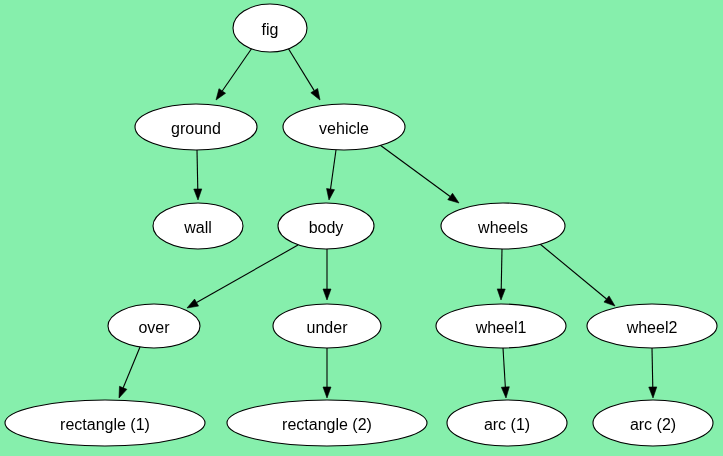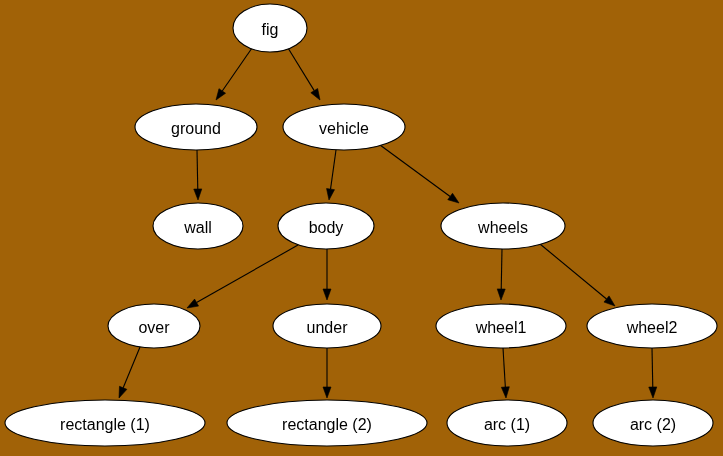--- a/index.html
+++ b/index.html
@@ -10,21 +10,21 @@
   body {
     width: 723px;
     height: 456px;
     overflow: hidden;
     font-family: "Liberation Sans", sans-serif;
   }
   #graph-root {
     position: relative;
     width: 723px;
     height: 456px;
-    background: #a16207;
+    background: #86efac;
   }
   svg#graph-canvas {
     display: block;
     width: 723px;
     height: 456px;
   }
   .node-ellipse {
     fill: #ffffff;
     stroke: #000000;
     stroke-width: 1.1;

